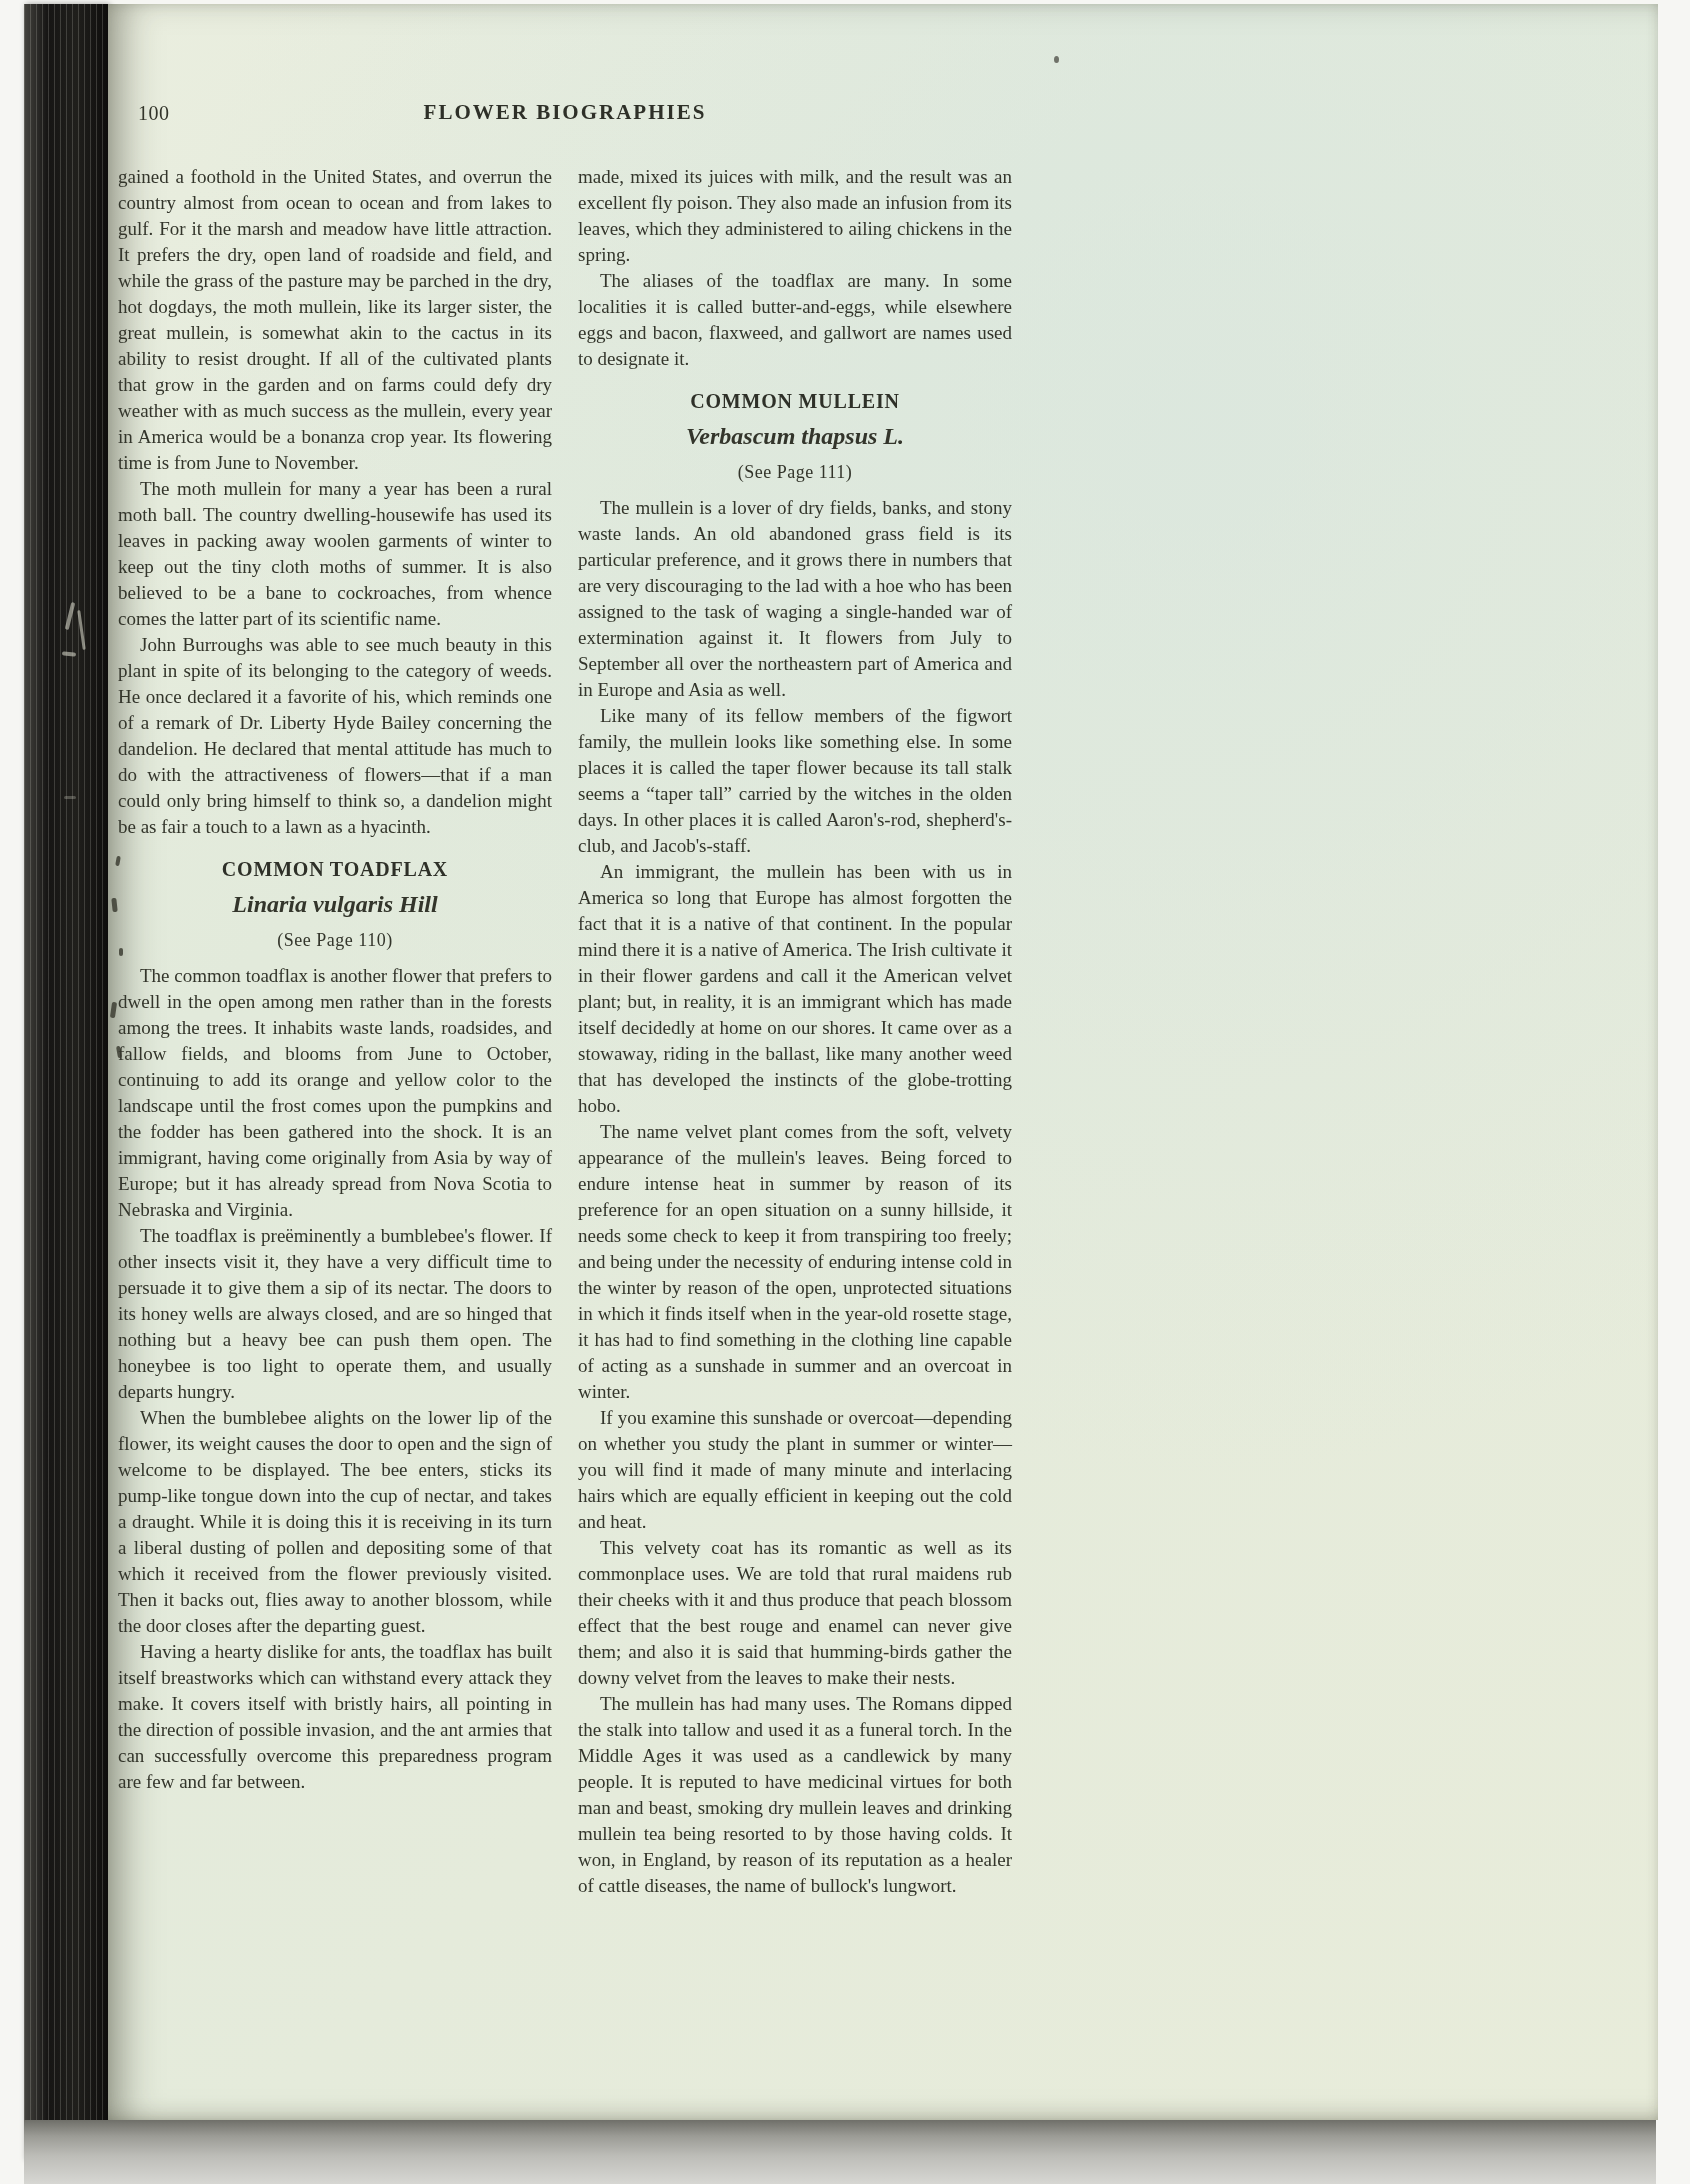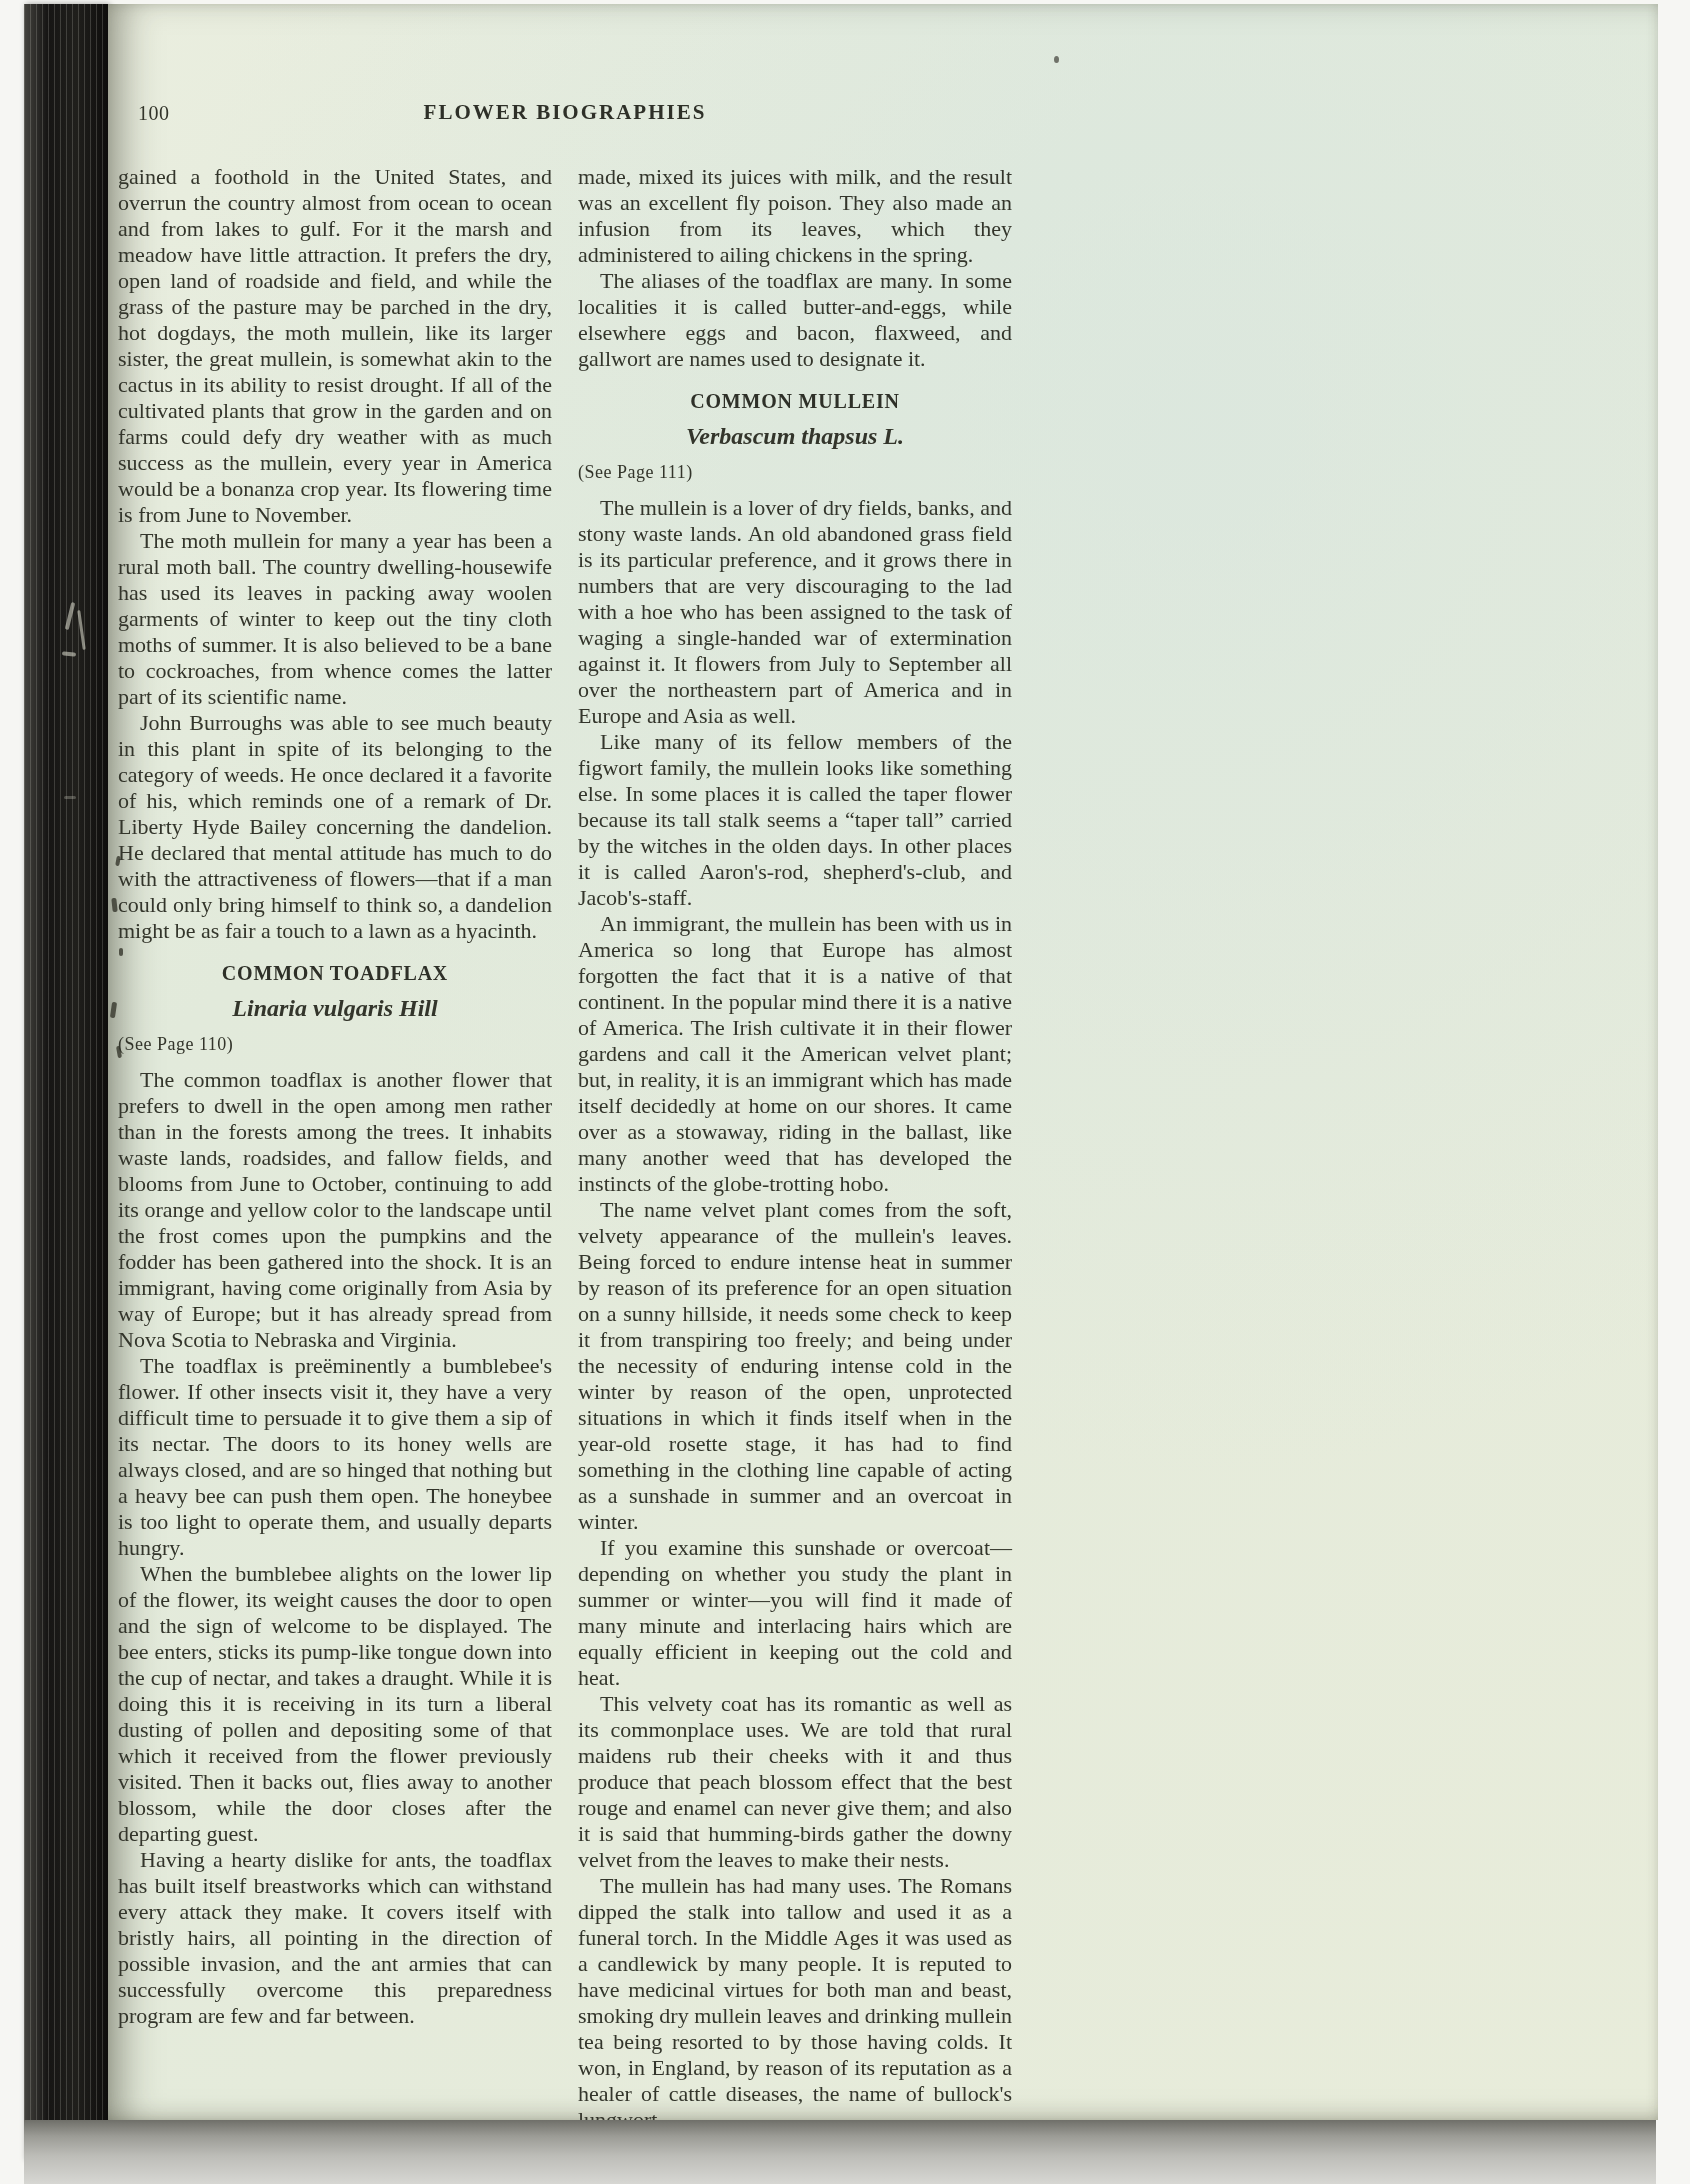--- a/index.html
+++ b/index.html
@@ -68,42 +68,42 @@
   .running-title {
     margin:12px; text-align:center;
     font-size:21px; font-weight:700; letter-spacing:2px; color:#2e3028;
   }
 
   .columns { display:flex; gap:26px; margin-top:34px; }
   .col { width:434px; }
 
   .col p {
     margin:0;
-    font-size:22px; line-height:26px;
+    font-size:19px; line-height:26px;
     text-align:justify;
     text-indent:22px;
     color:#33352b;
   }
   .col p.cont { text-indent:0; }
 
   .section-heading {
     margin:18px 0 10px;
     text-align:center;
     font-size:20px; font-weight:700; letter-spacing:0.8px;
     color:#2e3028;
   }
   .species {
     margin:0 0 12px;
     text-align:center;
     font-style:italic; font-weight:700;
     font-size:24px; color:#33352b;
   }
   .see-page {
     margin:0 0 12px;
-    text-align:left;
+    text-align:center;
     font-size:18px; letter-spacing:0.5px; color:#33352b;
   }
 </style>
 </head>
 <body>
 
 <div class="scan">
 
   <div class="book-edge">
     <span class="edge-mark m1"></span>

